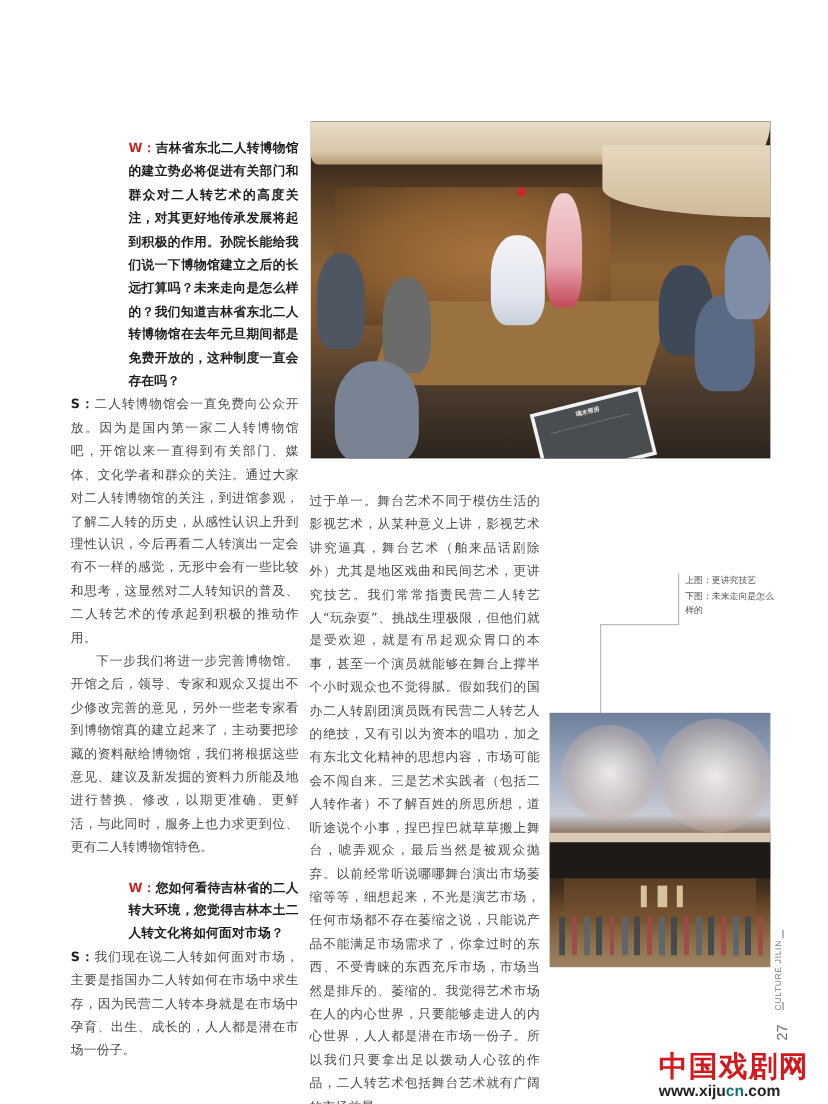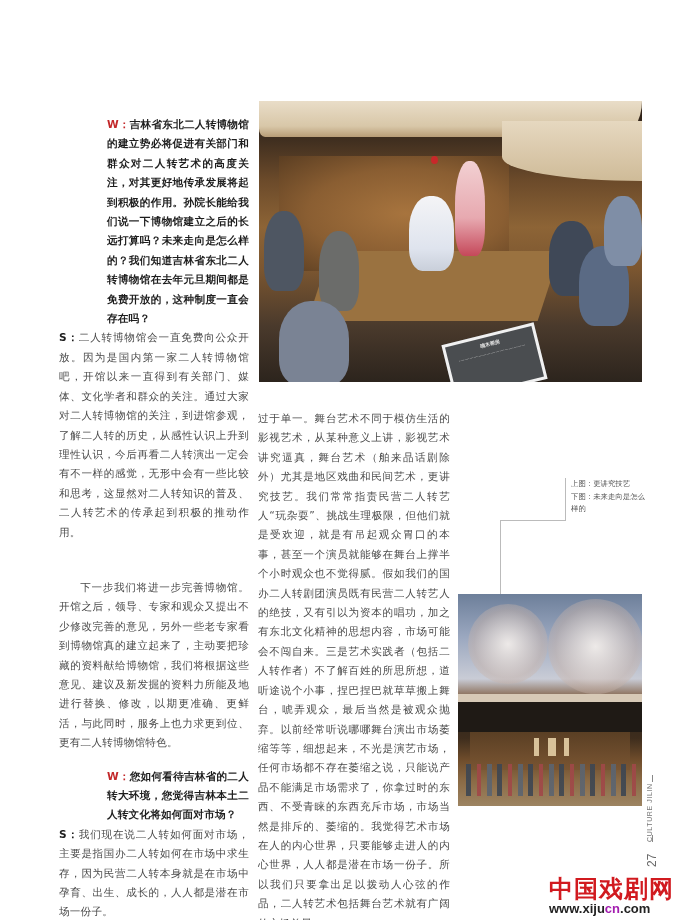--- a/index.html
+++ b/index.html
@@ -4,21 +4,21 @@
 <style>
   * { margin:0; padding:0; box-sizing:border-box; }
   html, body { width:690px; height:920px; background:#ffffff; overflow:hidden; }
   body { position:relative; font-family:"DejaVu Sans", "Liberation Sans", sans-serif; color:#4a4a4a; }
 
   .col { position:absolute; font-size:10.6px; line-height:19.4px; letter-spacing:0.2px; text-align:justify; }
   .col-left { left:59px; top:115px; width:190px; }
   .col-mid  { left:258px; top:409px; width:192px; }
 
   .para { margin:0; }
-  .indent { text-indent:2em;margin-top:36px; }
+  .indent { text-indent:2em; }
   .q { color:#1d1d1d; font-weight:bold;margin-left:48px; }
   .q .tag { color:#c3282a; font-weight:bold; }
   .a .tag { color:#1d1d1d; font-weight:bold; }
   .gap { height:14px; }
 
   
   .photo-top {
     position:absolute; left:259px; top:101px; width:383px; height:281px; overflow:hidden;
     background:linear-gradient(180deg,#2a1f17 0%,#3a2b1e 12%,#6b4a2a 28%,#8d6436 45%,#7b5630 60%,#4a3a2c 80%,#2c241d 100%);
   }
@@ -87,21 +87,21 @@
   .page-num {
     position:absolute; left:645px; top:845px; width:16px; height:22px;
     writing-mode:vertical-rl; transform:rotate(180deg);
     font-size:12px; color:#6a6a6a; font-family:"Liberation Sans", sans-serif;
   }
 
   
   .watermark { position:absolute; left:549px; top:876px; width:135px; }
   .wm-title { font-size:24px; font-weight:bold; color:#d11a1f; letter-spacing:1px; line-height:26px; font-family:"DejaVu Sans", sans-serif; }
   .wm-url { font-size:13px; font-weight:bold; color:#222; line-height:14px; font-family:"Liberation Sans", sans-serif; }
-  .wm-url .hl { color:#a21caf; }
+  .wm-url .hl { color:#0f766e; }
 </style>
 </head>
 <body>
 
 <div class="col col-left">
   <p class="para q"><span class="tag">W：</span><span>吉林省东北二人转博物馆的建立势必将促进有关部门和群众对二人转艺术的高度关注，对其更好地传承发展将起到积极的作用。孙院长能给我们说一下博物馆建立之后的长远打算吗？未来走向是怎么样的？我们知道吉林省东北二人转博物馆在去年元旦期间都是免费开放的，这种制度一直会存在吗？</span></p>
   <p class="para a"><span class="tag">S：</span><span>二人转博物馆会一直免费向公众开放。因为是国内第一家二人转博物馆吧，开馆以来一直得到有关部门、媒体、文化学者和群众的关注。通过大家对二人转博物馆的关注，到进馆参观，了解二人转的历史，从感性认识上升到理性认识，今后再看二人转演出一定会有不一样的感觉，无形中会有一些比较和思考，这显然对二人转知识的普及、二人转艺术的传承起到积极的推动作用。</span></p>
   <p class="para indent">下一步我们将进一步完善博物馆。开馆之后，领导、专家和观众又提出不少修改完善的意见，另外一些老专家看到博物馆真的建立起来了，主动要把珍藏的资料献给博物馆，我们将根据这些意见、建议及新发掘的资料力所能及地进行替换、修改，以期更准确、更鲜活，与此同时，服务上也力求更到位、更有二人转博物馆特色。</p>
   <div class="gap"></div>
   <p class="para q"><span class="tag">W：</span><span>您如何看待吉林省的二人转大环境，您觉得吉林本土二人转文化将如何面对市场？</span></p>

